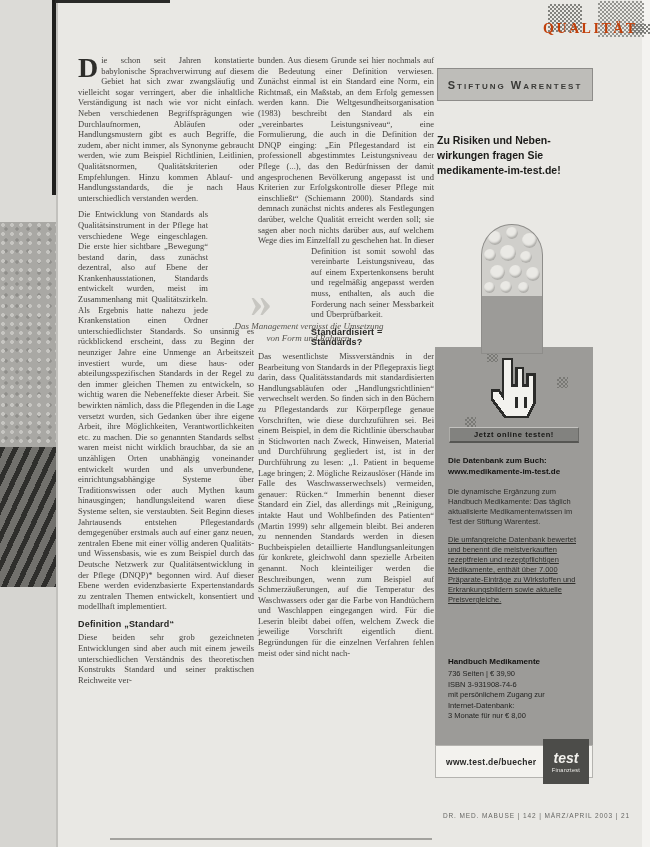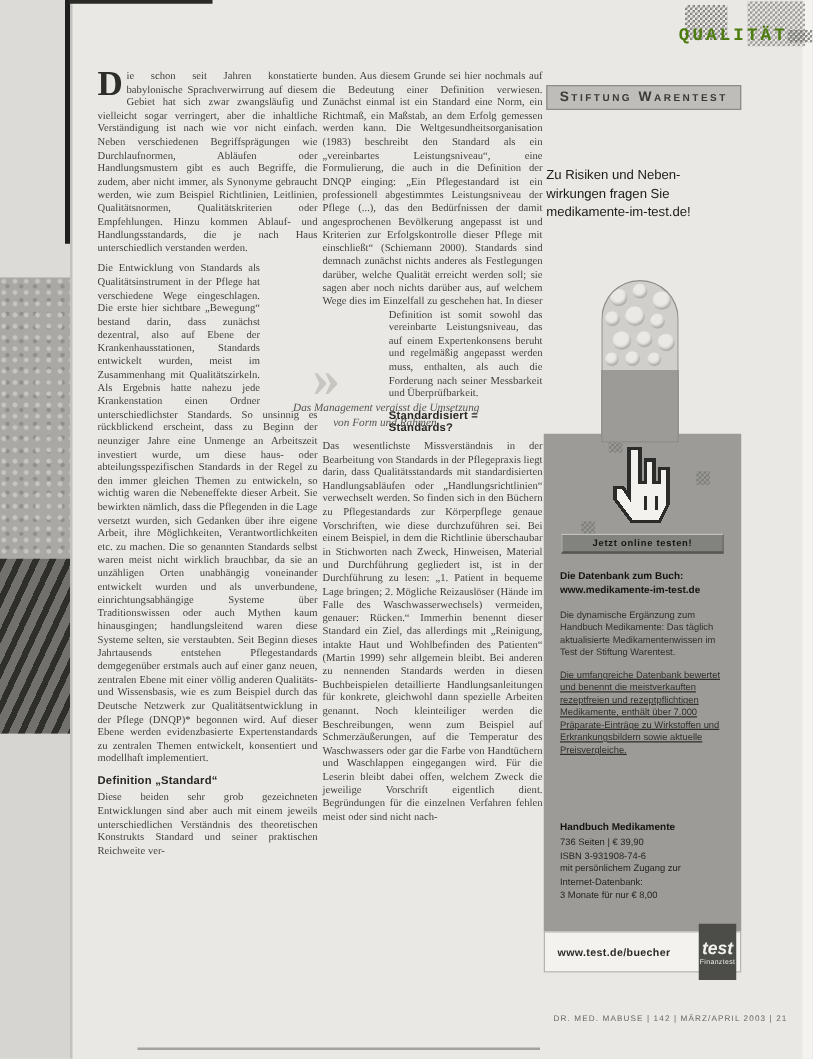--- a/index.html
+++ b/index.html
@@ -22,48 +22,48 @@
   .right-edge { position:absolute; right:0; top:0; width:8px; height:847px; background:#f4f3f0; }
 
   
   .checker { background-image:
       linear-gradient(45deg,#71716d 25%,transparent 25%,transparent 75%,#71716d 75%),
       linear-gradient(45deg,#71716d 25%,transparent 25%,transparent 75%,#71716d 75%);
       background-size:4px 4px; background-position:0 0,2px 2px; position:absolute; }
   .ck1 { left:548px; top:4px;  width:34px; height:28px; opacity:.85; }
   .ck2 { left:598px; top:1px;  width:46px; height:36px; opacity:.7; }
   .ck3 { left:630px; top:24px; width:20px; height:10px; opacity:.9; }
-  .section-label { position:absolute; left:543px; top:21px; font-family:Liberation Mono, monospace;
-      font-weight:bold; font-size:14px; letter-spacing:2.5px; color:#4d7c0f; z-index:2; }
+  .section-label { position:absolute; left:543px; top:21px; font-family:Liberation Serif, serif;
+      font-weight:bold; font-size:14px; letter-spacing:2.5px; color:#c2410c; z-index:2; }
 
   
   .col { position:absolute; top:55px; width:176px; font-size:8.5px; line-height:10.6px;
          color:#413f3c; text-align:justify; }
   #col1 { left:78px; }
   #col2 { left:258px; }
   .col p { margin-bottom:6px; }
   .dropcap { float:left; font-size:28px; line-height:23px; font-weight:bold; padding:1px 3px 0 0; color:#2d2d2a; }
   h3.sub { font-family:"Liberation Sans",sans-serif; font-weight:bold; font-size:9px;
            color:#262624; margin:7px 0 3px; text-align:left; letter-spacing:.2px; }
   .pq-spacer-r { float:right; width:42px; height:112px; margin-left:4px; }
   .pq-spacer-l { float:left;  width:48px; height:104px; margin-right:5px; }
 
   
   .pullquote { position:absolute; left:234px; top:286px; width:150px; z-index:4; text-align:center; }
   .pq-mark { font-size:44px; line-height:34px; color:#c7c6c1; font-weight:bold;
              font-family:"Liberation Serif",serif; display:block; text-align:left; padding-left:16px; }
   .pq-text { display:block; font-style:italic; font-size:9px; line-height:12px; color:#57554f; }
 
   
-  .ad-badge { position:absolute; left:437px; top:68px; width:156px; height:20px;
+  .ad-badge { position:absolute; left:437px; top:68px; width:156px; height:33px;
       background:#bebdb9; border:1px solid #8d8c89; display:flex; align-items:center; justify-content:center; }
   .ad-badge span { font-family:"Liberation Sans",sans-serif; font-weight:bold; font-variant:small-caps;
       font-size:11px; letter-spacing:2px; color:#3a3a37; }
   .ad-headline { position:absolute; left:437px; top:133px; width:170px;
-      font-family:"Liberation Sans",sans-serif; font-weight:normal; font-size:10.5px;
+      font-family:"Liberation Sans",sans-serif; font-weight:bold; font-size:10.5px;
       line-height:15px; color:#1b1b19; white-space:pre-line; }
 
   .capsule { position:absolute; left:481px; top:224px; width:62px; height:130px; z-index:3; }
   .capsule-top { position:absolute; top:0; left:0; width:62px; height:72px; background:#d0cfcb;
       border:1px solid #8e8d8a; border-bottom:none; border-radius:31px 31px 0 0; overflow:hidden; }
   .capsule-bottom { position:absolute; top:72px; left:0; width:62px; height:58px;
       background:#9c9b98; border:1px solid #8e8d8a; border-top:none; }
   .pill { position:absolute; border-radius:50%; background:#eae9e5; box-shadow:inset -1px -2px 2px #aeada9; }
   .pl1{left:6px;top:6px;width:14px;height:14px}.pl2{left:24px;top:2px;width:12px;height:12px}
   .pl3{left:40px;top:8px;width:15px;height:15px}.pl4{left:2px;top:24px;width:12px;height:12px}
@@ -88,21 +88,21 @@
   .ad-product { position:absolute; left:13px; top:310px; width:136px; font-family:"Liberation Sans",sans-serif;
       font-weight:bold; font-size:8px; color:#131311; }
   .ad-details { position:absolute; left:13px; top:322px; width:140px; font-family:"Liberation Sans",sans-serif;
       font-size:7.5px; line-height:10.5px; color:#242422; white-space:pre-line; }
 
   .url-strip { position:absolute; left:435px; top:745px; width:158px; height:33px; background:#f3f2ee;
       border:1px solid #b4b3af; display:flex; align-items:center; padding-left:10px; }
   .url-text { font-family:"Liberation Sans",sans-serif; font-weight:bold; font-size:8.5px;
       letter-spacing:.3px; color:#29292
 7; color:#292927; }
-  .test-logo { position:absolute; right:3px; top:-7px; width:30px; height:45px; background:#4c4c49;
+  .test-logo { position:absolute; right:3px; top:-7px; width:46px; height:45px; background:#4c4c49;
       color:#f2f1ed; display:flex; flex-direction:column; align-items:center; justify-content:center;
       font-family:"Liberation Sans",sans-serif; }
   .test-logo .t1 { font-weight:bold; font-size:14px; line-height:14px; font-style:italic; }
   .test-logo .t2 { font-size:5.5px; letter-spacing:.3px; margin-top:2px; }
 
   
   .footer { position:absolute; right:20px; top:812px; font-family:"Liberation Sans",sans-serif;
       font-size:6.5px; letter-spacing:.9px; color:#666663; }
   .bottom-rule { position:absolute; left:110px; top:838px; width:322px; height:2px; background:#a3a29e; }
 </style>

